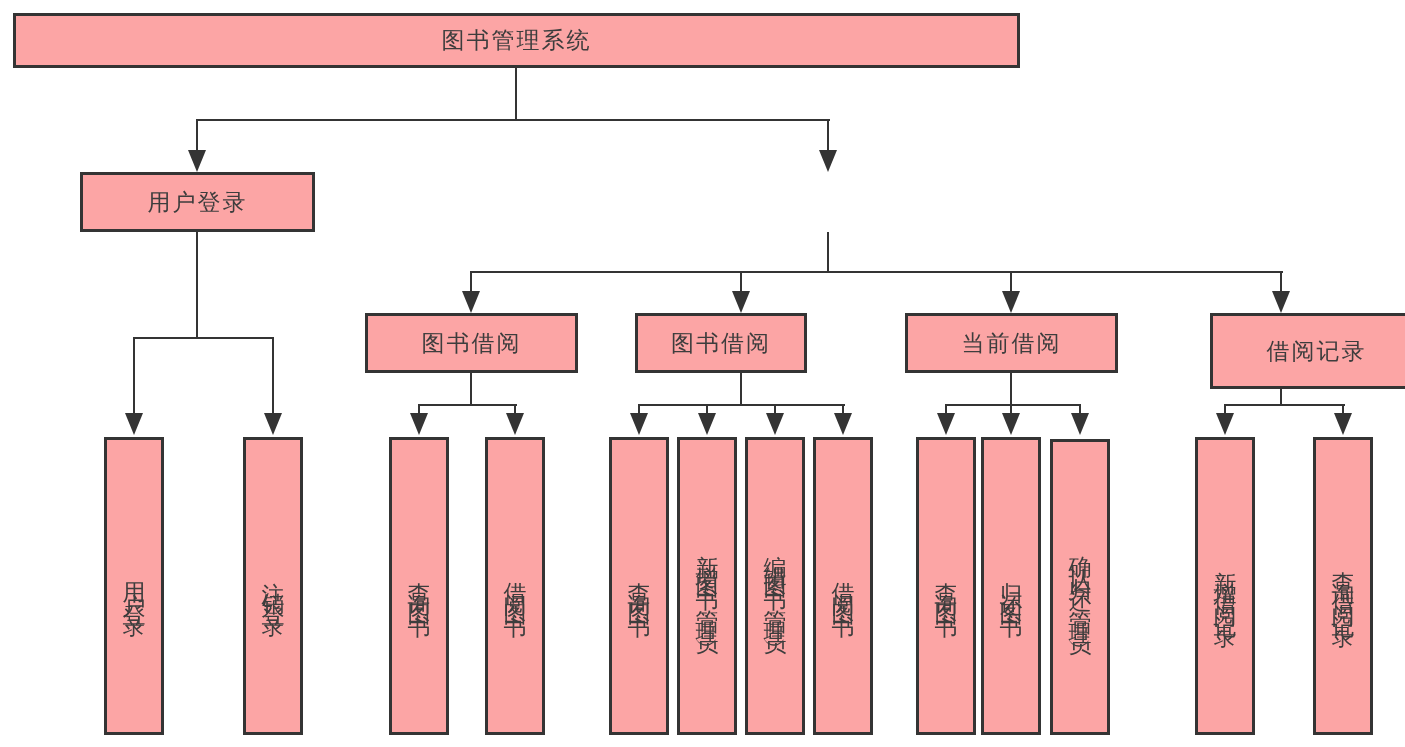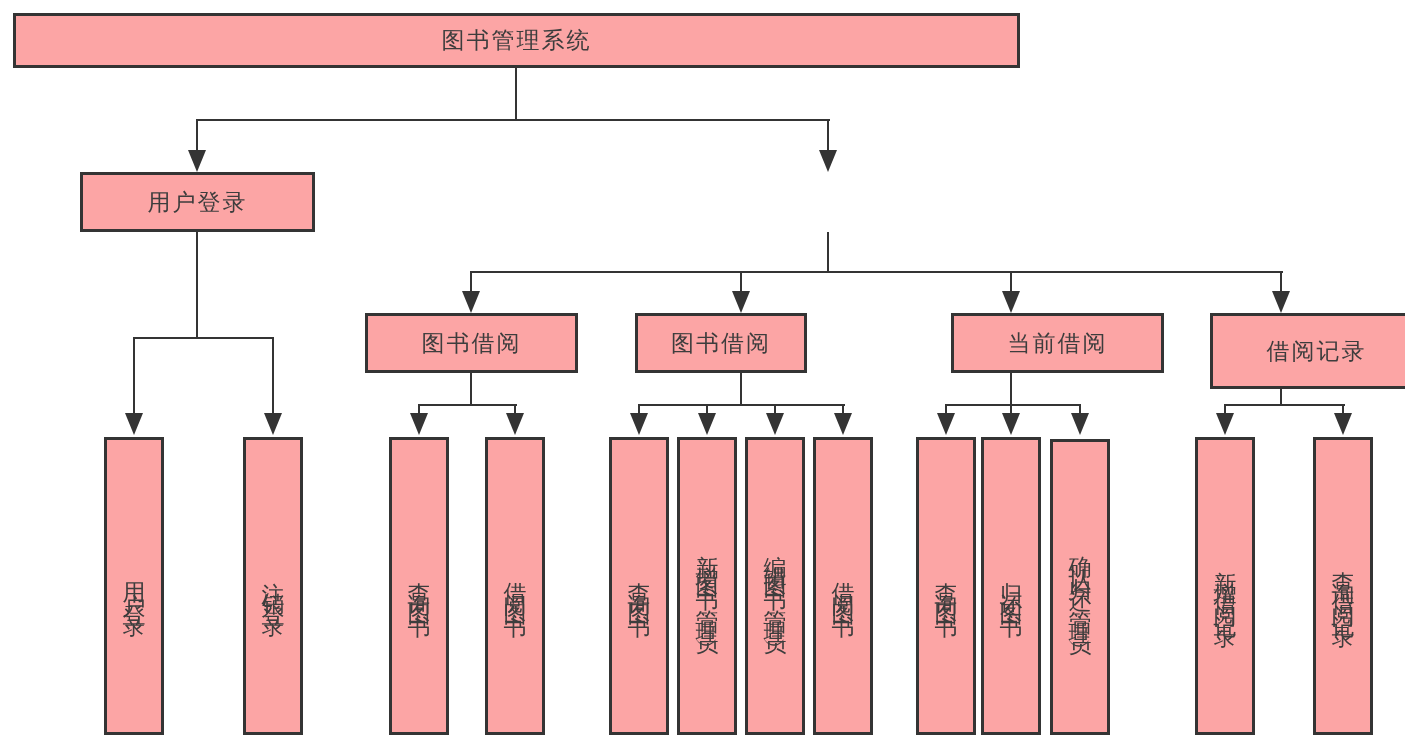--- a/index.html
+++ b/index.html
@@ -95,21 +95,21 @@
   <div class="arrow" style="left:732px;top:291px;"></div>
   <div class="arrow" style="left:1002px;top:291px;"></div>
   <div class="arrow" style="left:1272px;top:291px;"></div>
 
   <div class="box" style="left:365px;top:313px;width:213px;height:60px;">
     <span>图书借阅</span>
   </div>
   <div class="box" style="left:635px;top:313px;width:172px;height:60px;">
     <span>图书借阅</span>
   </div>
-  <div class="box" style="left:905px;top:313px;width:213px;height:60px;margin-left:46px;">
+  <div class="box" style="left:905px;top:313px;width:213px;height:60px;">
     <span>当前借阅</span>
   </div>
   <div class="box" style="left:1210px;top:313px;width:213px;height:76px;">
     <span>借阅记录</span>
   </div>
 
   <div class="line" style="left:470px;top:373px;width:2px;height:33px;"></div>
   <div class="line" style="left:740px;top:373px;width:2px;height:33px;"></div>
   <div class="line" style="left:1010px;top:373px;width:2px;height:33px;"></div>
   <div class="line" style="left:1280px;top:373px;width:2px;height:33px;"></div>

